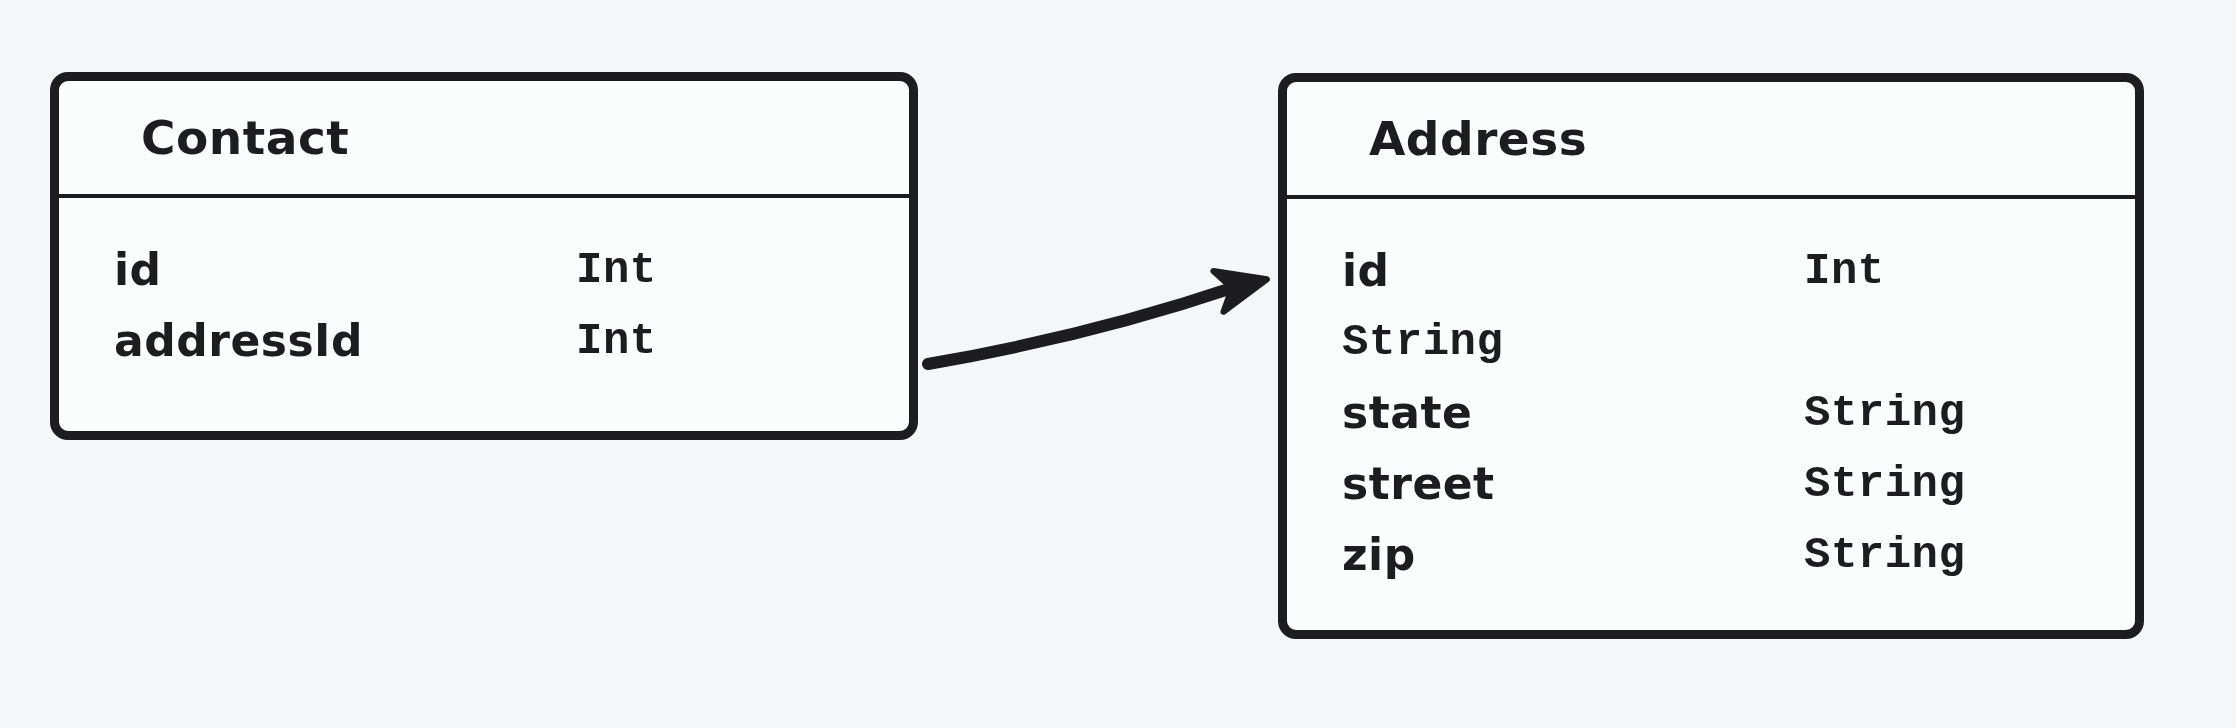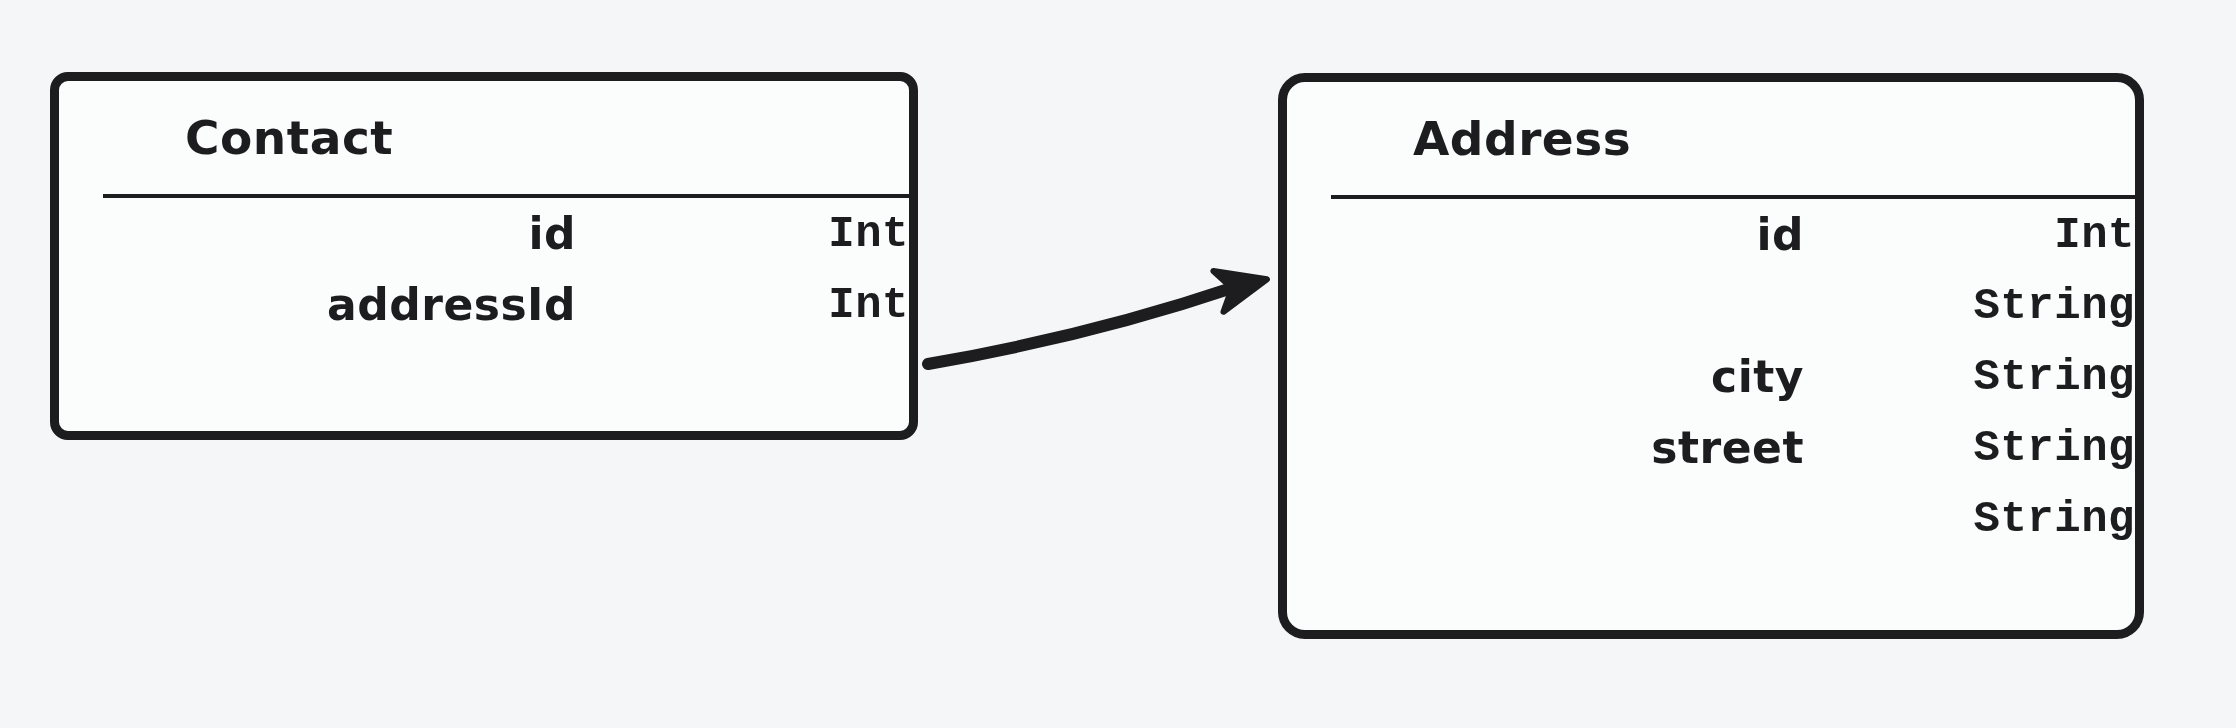--- a/index.html
+++ b/index.html
@@ -27,38 +27,36 @@
     left: 50px;
     top: 72px;
     width: 868px;
     height: 368px;
   }
   .entity-address {
     left: 1278px;
     top: 73px;
     width: 866px;
     height: 566px;
-    border-radius: 27px;
   }
   .entity-header {
     box-sizing: border-box;
     height: 117px;
     border-bottom: 4px solid #1d1d20;
     display: flex;
     align-items: center;
     padding-left: 82px;
-    margin-left: 44px;
   }
   .entity-title {
     font-size: 47px;
     font-weight: 700;
     letter-spacing: 0.5px;
   }
   .entity-body {
-    text-align: right;
+    padding-top: 36px;
   }
   .field-row {
     display: flex;
     align-items: center;
     height: 71px;
     padding-left: 55px;
     font-size: 44px;
     font-weight: 700;
     letter-spacing: 0.5px;
   }
@@ -103,28 +101,29 @@
     </div>
     <div class="entity-body">
       <div class="field-row">
         <span class="field-name">id</span>
         <span class="field-type">Int</span>
       </div>
       <div class="field-row">
         <span class="field-type">String</span>
       </div>
       <div class="field-row">
-        <span class="field-name">city</span>
+        <span class="field-name">state</span>
         <span class="field-type">String</span>
       </div>
       <div class="field-row">
         <span class="field-name">street</span>
         <span class="field-type">String</span>
       </div>
       <div class="field-row">
+        <span class="field-name">zip</span>
         <span class="field-type">String</span>
       </div>
     </div>
   </div>
 
   <svg class="arrow-layer" width="2236" height="728" viewBox="0 0 2236 728">
     <path d="M 928 364 Q 1090 336 1235 287" fill="none" stroke="#1d1d20" stroke-width="12" stroke-linecap="round"></path>
     <g transform="translate(1264,280) rotate(-14)">
       <path d="M 3 0 L -47 -21 L -33 0 L -47 21 Z" fill="#1d1d20" stroke="#1d1d20" stroke-width="6" stroke-linejoin="round"></path>
     </g>

